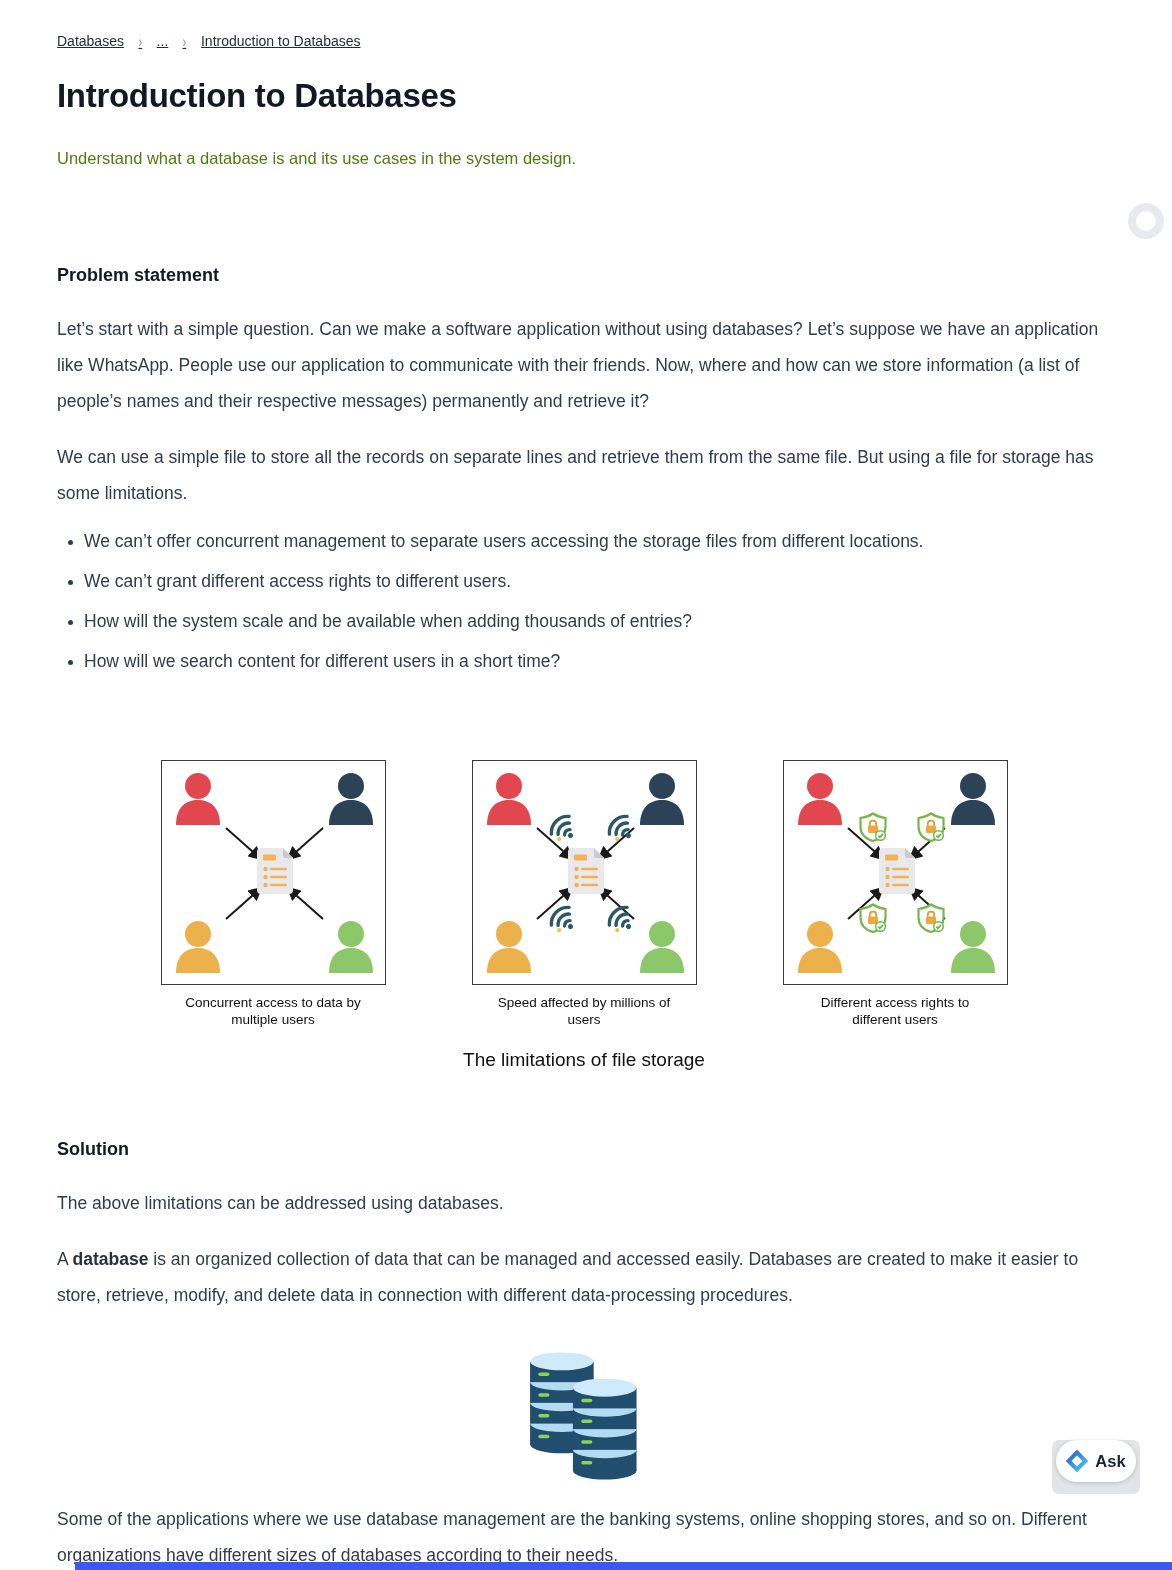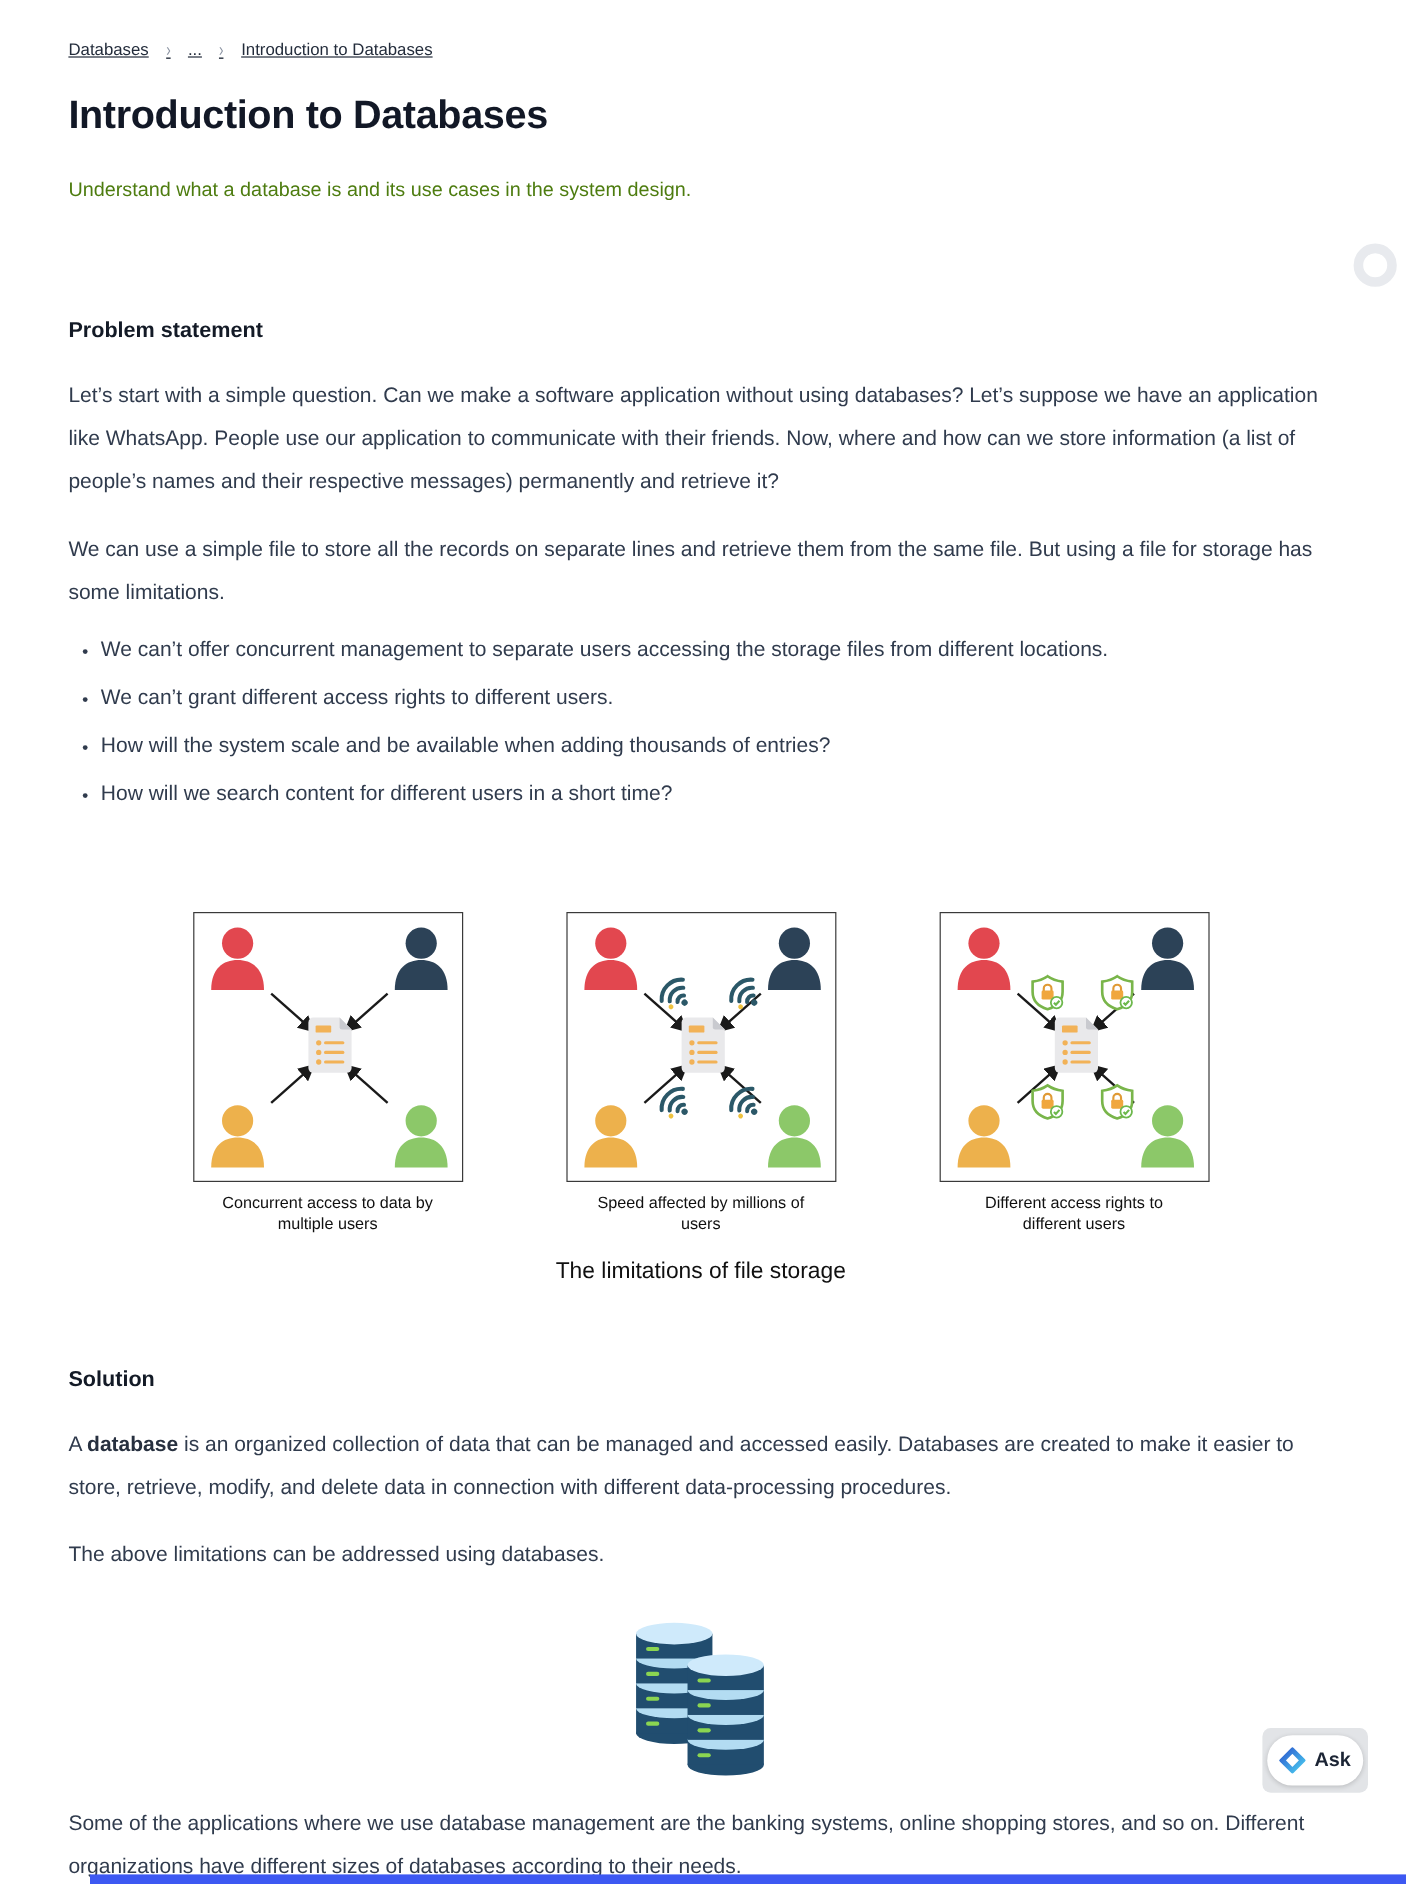--- a/index.html
+++ b/index.html
@@ -35,21 +35,21 @@
   .figure-row{margin-top:50px;display:flex;justify-content:center;gap:86px;}
   .figure-item{width:225px;display:flex;flex-direction:column;align-items:center;margin-top:36px;}
   .diagram-box{width:225px;height:225px;border:1px solid #3a3a3a;box-sizing:border-box;background:#fff;}
   .diagram-box svg{display:block;}
   .diagram-caption{margin-top:9px;max-width:196px;text-align:center;font-size:13.5px;line-height:17px;color:#101010;}
   .figure-caption{margin-top:21px;text-align:center;font-size:19px;color:#101010;}
 
   .db-illustration{margin:38px auto 0;width:108px;height:130px;}
   .db-illustration svg{display:block;width:108px;height:130px;}
 
-  .ask-wrap{position:absolute;right:32px;top:1440px;width:88px;height:54px;background:#e2e4e7;border-radius:7px;display:flex;align-items:center;justify-content:center;}
+  .ask-wrap{position:absolute;right:32px;top:1440px;width:88px;height:54px;background:#e2e4e7;border-radius:7px;display:flex;justify-content:center;}
   .ask-btn{width:80px;height:42px;background:#ffffff;border:none;border-radius:21px;display:flex;align-items:center;justify-content:center;gap:7px;font-family:"Liberation Sans",sans-serif;font-size:16.5px;font-weight:700;color:#1b2434;box-shadow:0 1px 4px rgba(0,0,0,.18);cursor:pointer;}
 
   .accent-bar{position:absolute;left:75px;right:0;bottom:0;height:8px;background:#3d58f2;}
 </style>
 </head>
 <body>
 
 <div class="content">
 
   <nav class="breadcrumb">
@@ -257,22 +257,22 @@
               <rect x="13" y="35.7" width="17" height="2.6" rx="1.3" fill="#F2B257"></rect>
             </g>
           </svg>
         </div>
       <div class="diagram-caption">Different access rights to different users</div>
     </div>
   </div>
   <div class="figure-caption">The limitations of file storage</div>
 
   <h2 class="h2-solution">Solution</h2>
+  <p class="body">The above limitations can be addressed using databases.</p>
   <p class="body"><span>A </span><b>database</b><span> is an organized collection of data that can be managed and accessed easily. Databases are created to make it easier to store, retrieve, modify, and delete data in connection with different data-processing procedures.</span></p>
-  <p class="body">The above limitations can be addressed using databases.</p>
 
   <div class="db-illustration">
     <svg viewBox="0 0 156 188">
       <g>
         <ellipse cx="46" cy="135" rx="46" ry="13" fill="#214D6F"></ellipse>
         <rect x="0" y="105" width="92" height="30" fill="#214D6F"></rect>
         <ellipse cx="46" cy="105" rx="46" ry="12" fill="#B3DCF2"></ellipse>
         <rect x="0" y="75" width="92" height="30" fill="#214D6F"></rect>
         <ellipse cx="46" cy="75" rx="46" ry="12" fill="#B3DCF2"></ellipse>
         <rect x="0" y="45" width="92" height="30" fill="#214D6F"></rect>

